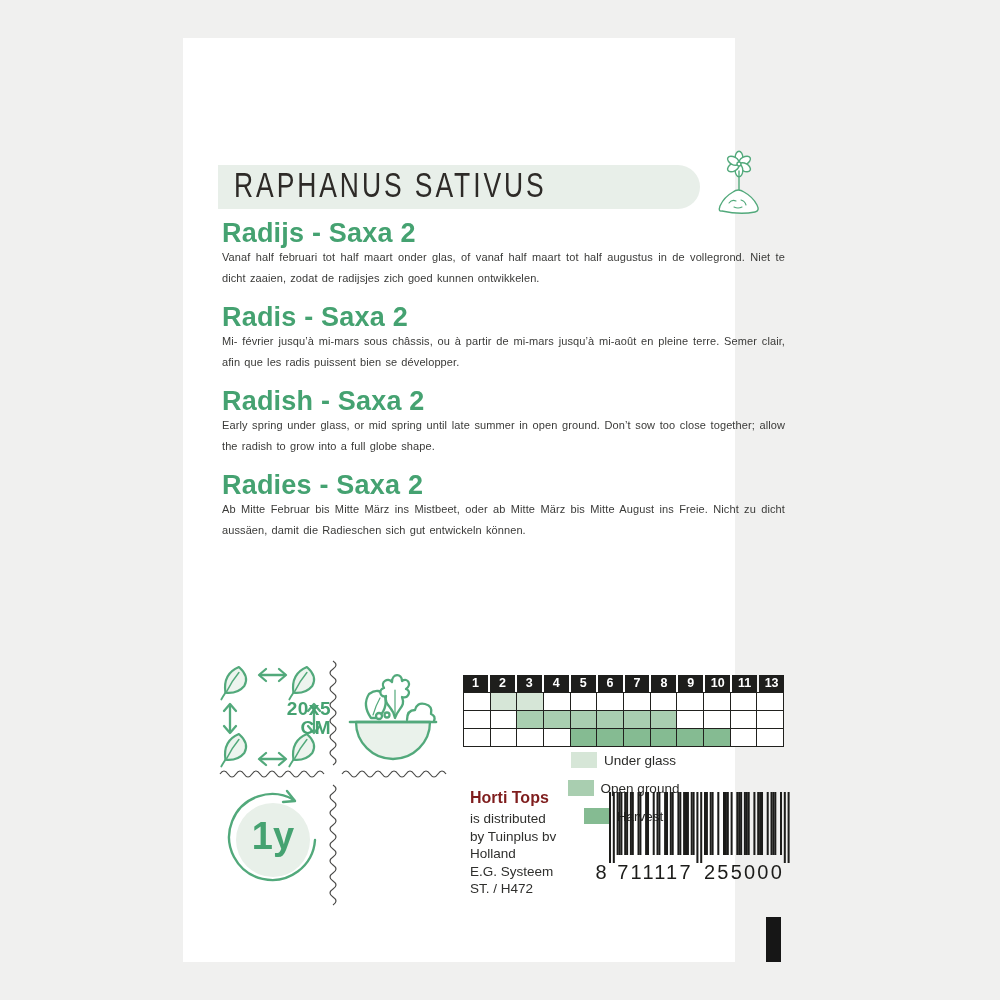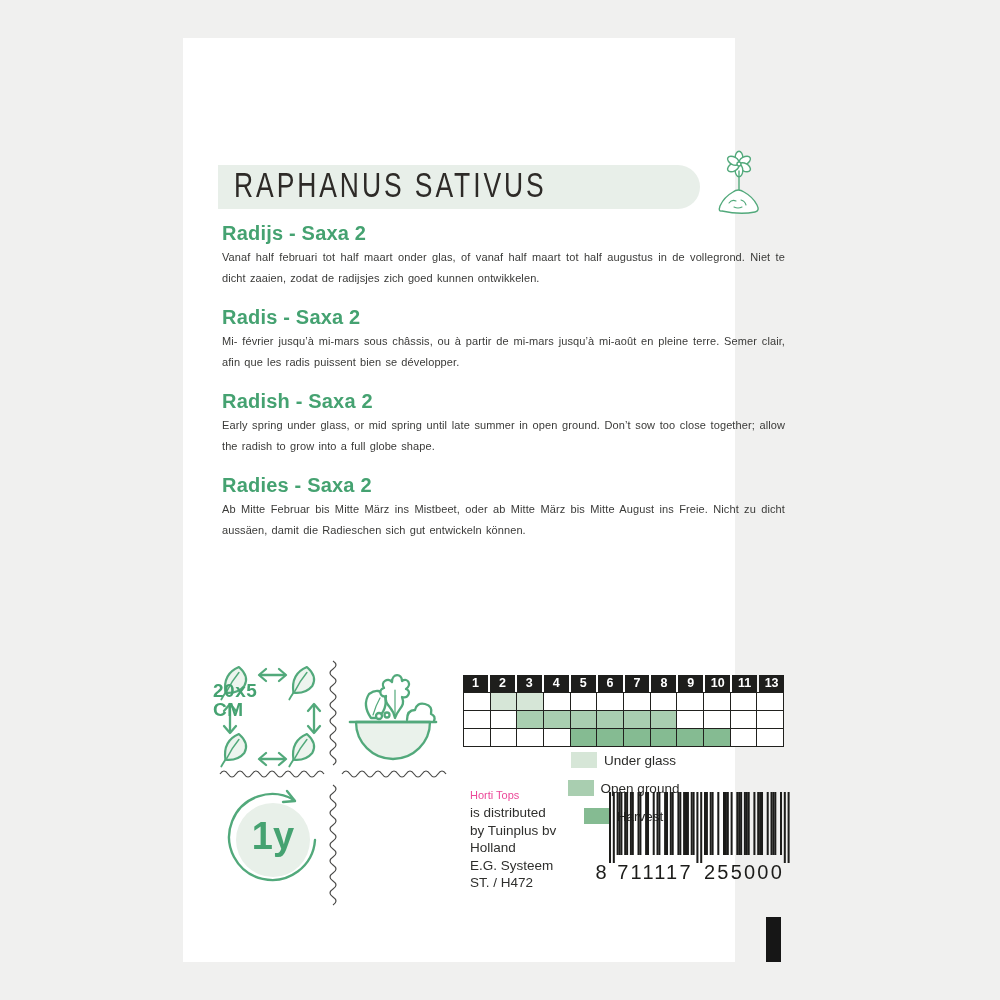--- a/index.html
+++ b/index.html
@@ -22,35 +22,35 @@
   .species{
     position:absolute;left:16px;top:50%;
     transform:translateY(-52%) scale(0.98,1.3);transform-origin:left center;
     font-size:27px;letter-spacing:3px;color:#2d2a27;font-weight:400;
     white-space:nowrap;
   }
   .plant-icon{position:absolute;left:527px;top:112px;}
   
   .sections{position:absolute;left:39px;top:184px;width:563px;}
   .sections h3{
-    margin:0 0 3px 0;font-size:20px;line-height:22px;font-weight:700;
+    margin:0 0 3px 0;font-size:27px;line-height:22px;font-weight:700;
     color:#45a271;letter-spacing:.2px;
   }
   .sections p{
     margin:0 0 17px 0;font-size:11px;line-height:21px;color:#3a3a38;
     text-align:justify;letter-spacing:.1px;word-spacing:1px;
   }
   
   .icon-box{position:absolute;}
   .ib-spacing{left:30px;top:620px;width:118px;height:118px;}
   .ib-bowl{left:160px;top:622px;width:100px;height:110px;}
   .ib-1y{left:42px;top:750px;width:96px;height:96px;}
   .ib-easy{left:172px;top:752px;width:90px;height:112px;}
   .spacing-text{
-    position:absolute;left:0;top:23px;width:118px;text-align:left;
+    position:absolute;left:0;top:41px;width:118px;text-align:right;
     color:#45a271;font-weight:700;font-size:19px;line-height:19px;letter-spacing:.5px;
   }
   .oneyear-text{
     position:absolute;left:0;top:0;width:96px;height:96px;
     display:flex;align-items:center;justify-content:center;
     color:#45a271;font-weight:700;font-size:38px;
   }
   .easy-text{
     position:absolute;left:0;bottom:6px;width:90px;text-align:center;
     color:#45a271;font-weight:700;font-size:22px;letter-spacing:4px;
@@ -73,21 +73,21 @@
   .cal-cell{flex:1;border-right:1.5px solid #21211e;background:#fff;}
   .cal-cell:last-child{border-right:none;}
   .cal-legend{
     display:flex;align-items:center;gap:12px;margin-top:5px;
     font-size:13.5px;color:#2b2b29;flex-direction:column;
   }
   .legend-item{display:flex;align-items:center;gap:7px;}
   .legend-swatch{width:26px;height:16px;background:#ccc;}
   
   .distributor{position:absolute;left:287px;top:751px;color:#2f2f2d;}
-  .dist-name{font-weight:400;font-size:11px;margin-bottom:3px;color:#ec4899;}
+  .dist-name{font-weight:700;font-size:16px;margin-bottom:3px;color:#7f1d1d;}
   .dist-line{font-size:13.5px;line-height:17.5px;}
   .barcode{position:absolute;left:412px;top:753px;}
   .barcode text{font-family:"Liberation Sans","DejaVu Sans",sans-serif;fill:#1c1c1a;}
   .trim-mark{
     position:absolute;left:583px;top:879px;width:15px;height:45px;background:#161616;
   }
   svg{display:block;}
 </style>
 </head>
 <body>

